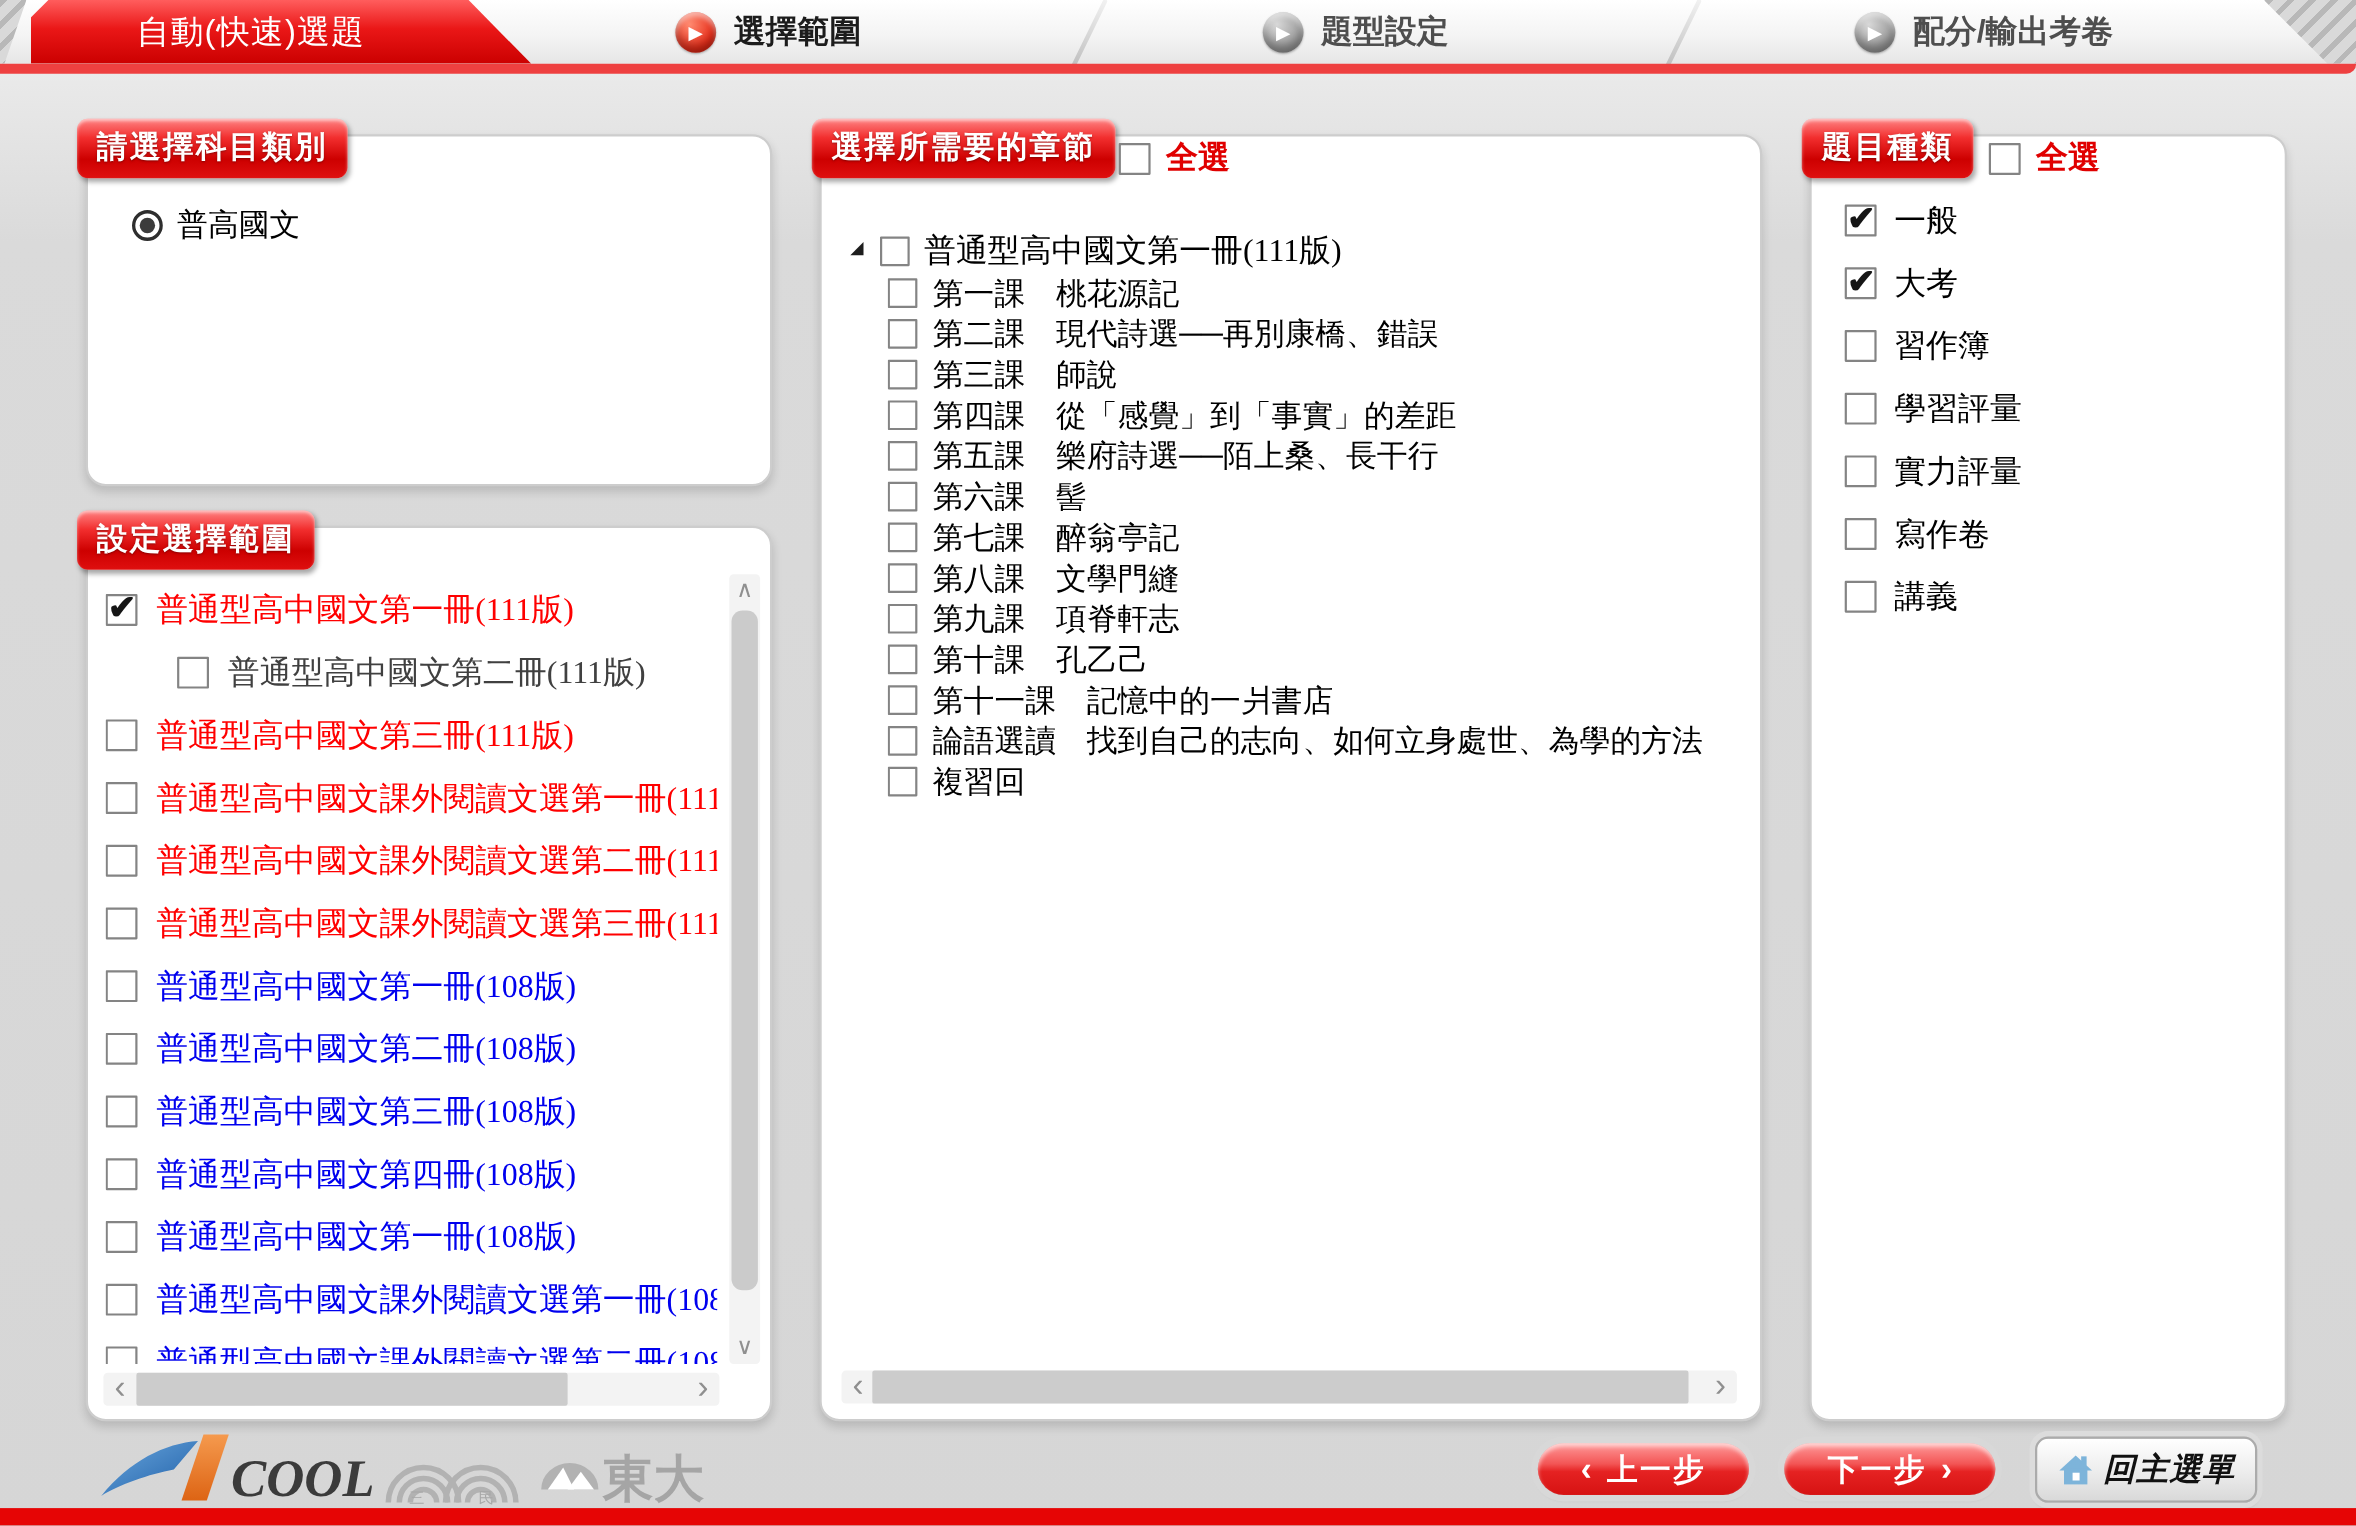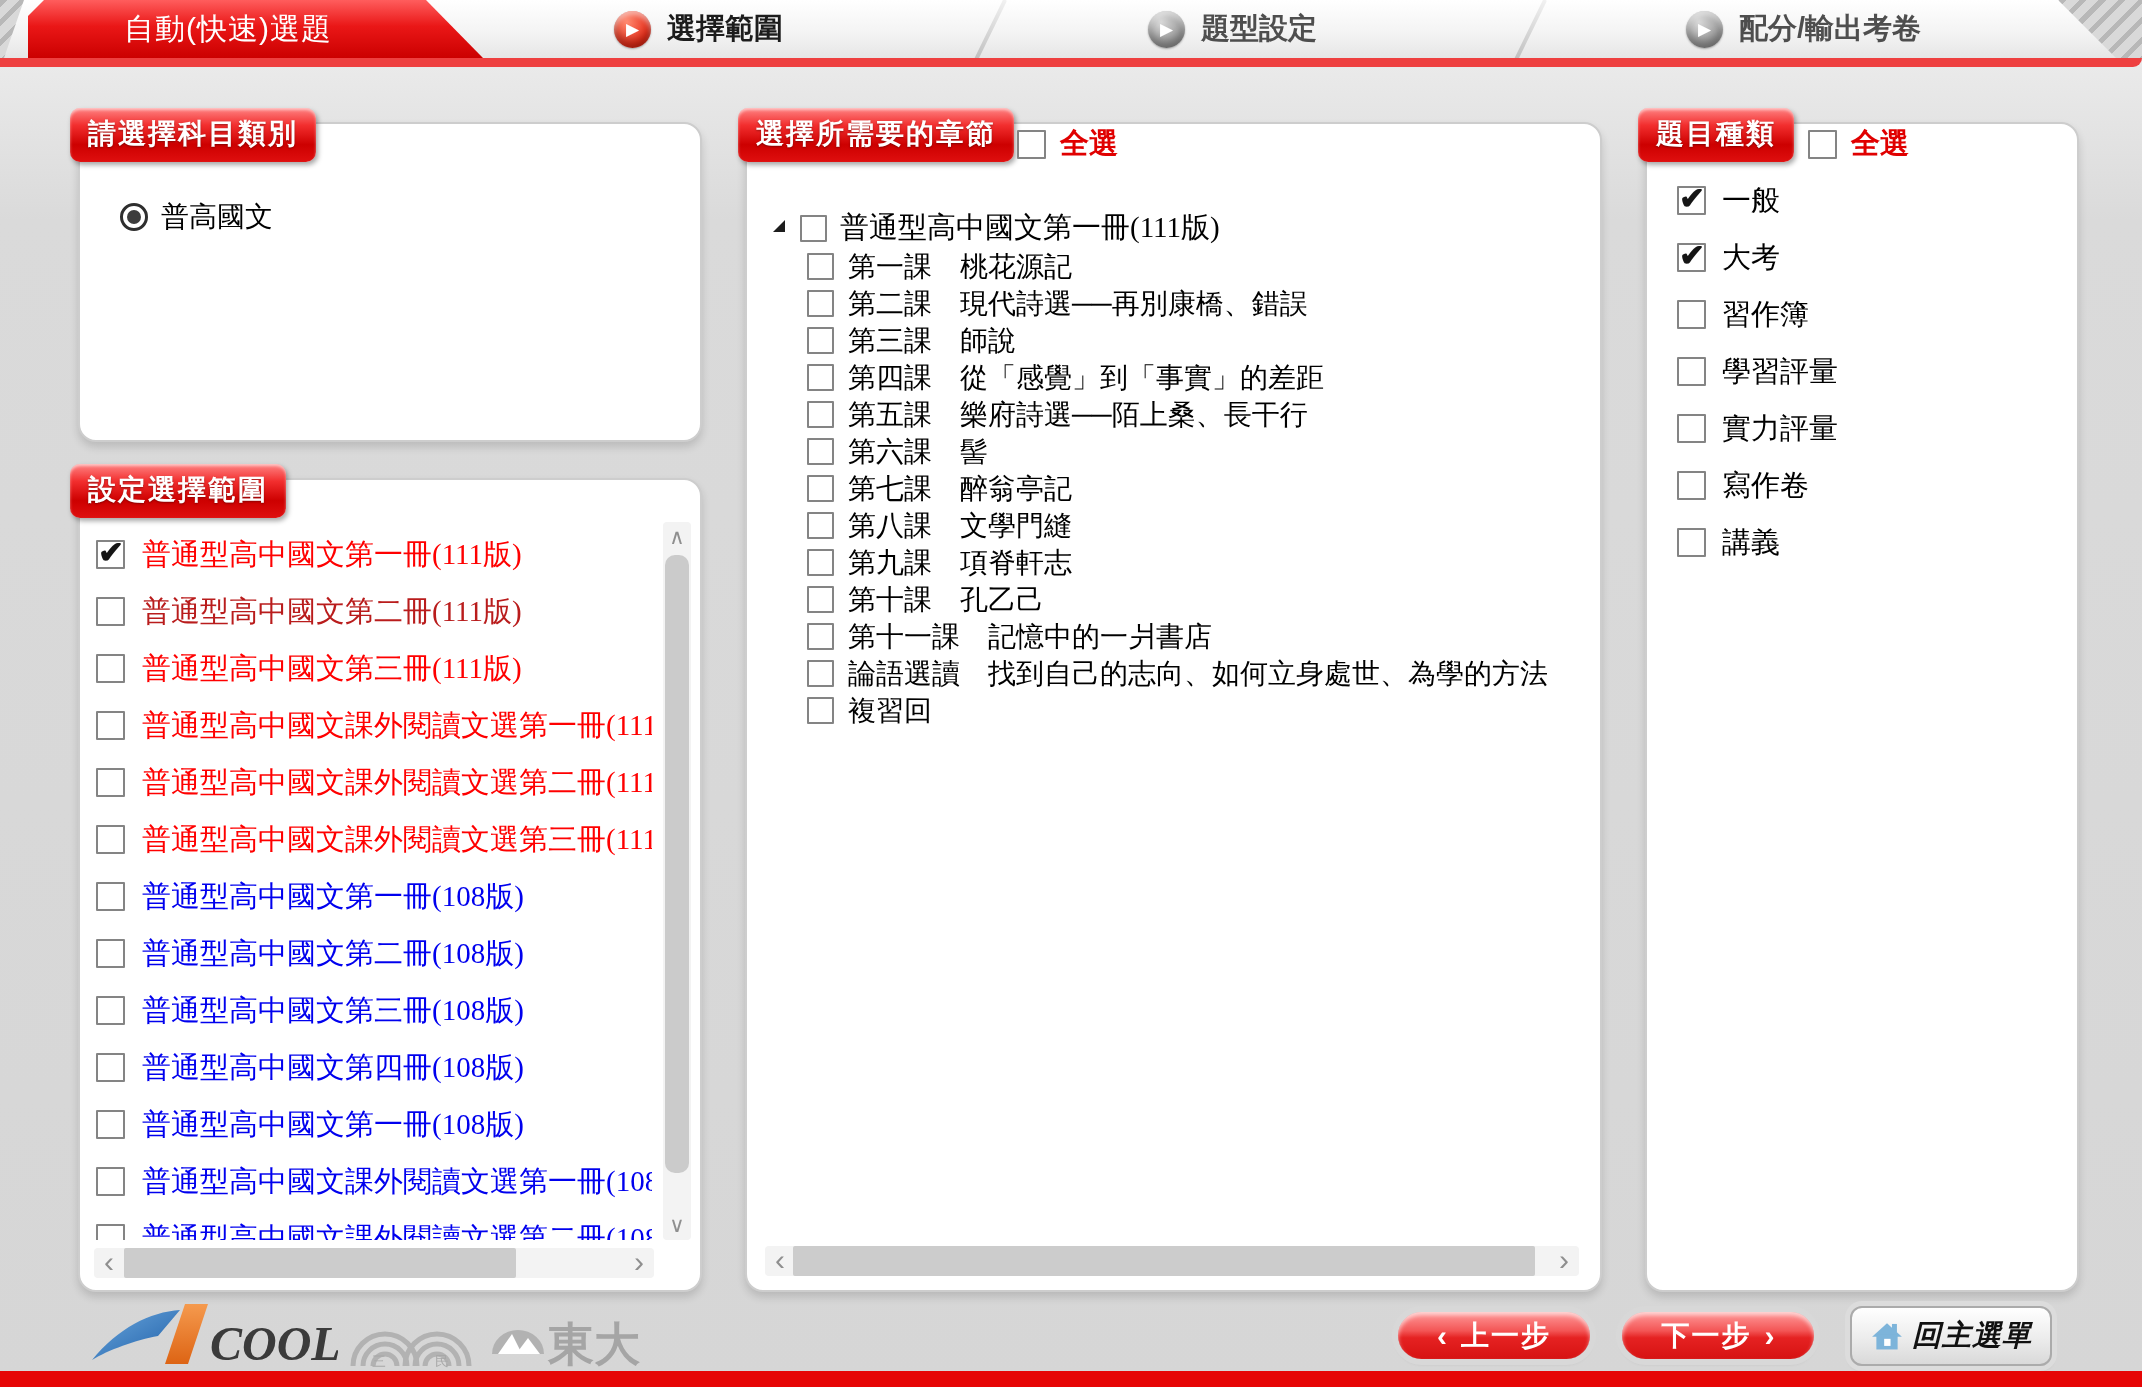--- a/index.html
+++ b/index.html
@@ -58,21 +58,21 @@
 
   
   .cb{width:25px;height:25px;border:2px solid #848484;background:#fff;position:relative;flex:none;border-radius:1px;}
   .checked>.cb::after{content:"✔";position:absolute;left:0px;top:-8px;font-size:31px;font-weight:bold;color:#151515;}
 
   
   .radio-opt{display:flex;align-items:center;gap:13px;font-size:28px;color:#000;cursor:pointer;
              font-family:"Liberation Serif","DejaVu Serif",serif;}
   .radio{width:22px;height:22px;border:3px solid #2e2e2e;border-radius:50%;position:relative;flex:none;background:#fff;}
   .selected>.radio::after{content:"";position:absolute;left:4px;top:4px;width:14px;height:14px;border-radius:50%;background:#3c3c3c;}
-  #subject-options{position:absolute;left:40px;top:62px;margin-top:12px;}
+  #subject-options{position:absolute;left:40px;top:62px;}
 
   
   #range-list{position:absolute;left:16px;top:46px;width:556px;height:714px;overflow:hidden;}
   .range-item{display:flex;align-items:center;gap:17px;height:57px;white-space:nowrap;cursor:pointer;
               font-family:"Liberation Serif","DejaVu Serif",serif;font-size:29px;}
   .range-item .lbl{overflow:hidden;}
 
   
   .vscroll{position:absolute;right:9px;top:42px;width:28px;height:718px;background:#f3f3f3;border-radius:4px;}
   .vscroll .arrow{position:absolute;left:0;width:28px;height:30px;color:#8f8f8f;font-size:21px;text-align:center;line-height:30px;cursor:pointer;}
@@ -157,21 +157,21 @@
       </div>
   </section>
   <div class="badge" id="badge-subject">請選擇科目類別</div>
 
   <section class="panel" id="panel-range">
     <div id="range-list">
         <div class="range-item checked" style="color: rgb(255, 0, 0);">
         <span class="cb"></span>
         <span class="lbl">普通型高中國文第一冊(111版)</span>
       </div>
-        <div class="range-item" style="color: #b91c1c;">
+        <div class="range-item" style="color: #404040; justify-content: center;">
         <span class="cb"></span>
         <span class="lbl">普通型高中國文第二冊(111版)</span>
       </div>
         <div class="range-item" style="color: rgb(255, 0, 0);">
         <span class="cb"></span>
         <span class="lbl">普通型高中國文第三冊(111版)</span>
       </div>
         <div class="range-item" style="color: rgb(255, 0, 0);">
         <span class="cb"></span>
         <span class="lbl">普通型高中國文課外閱讀文選第一冊(111版)</span>

